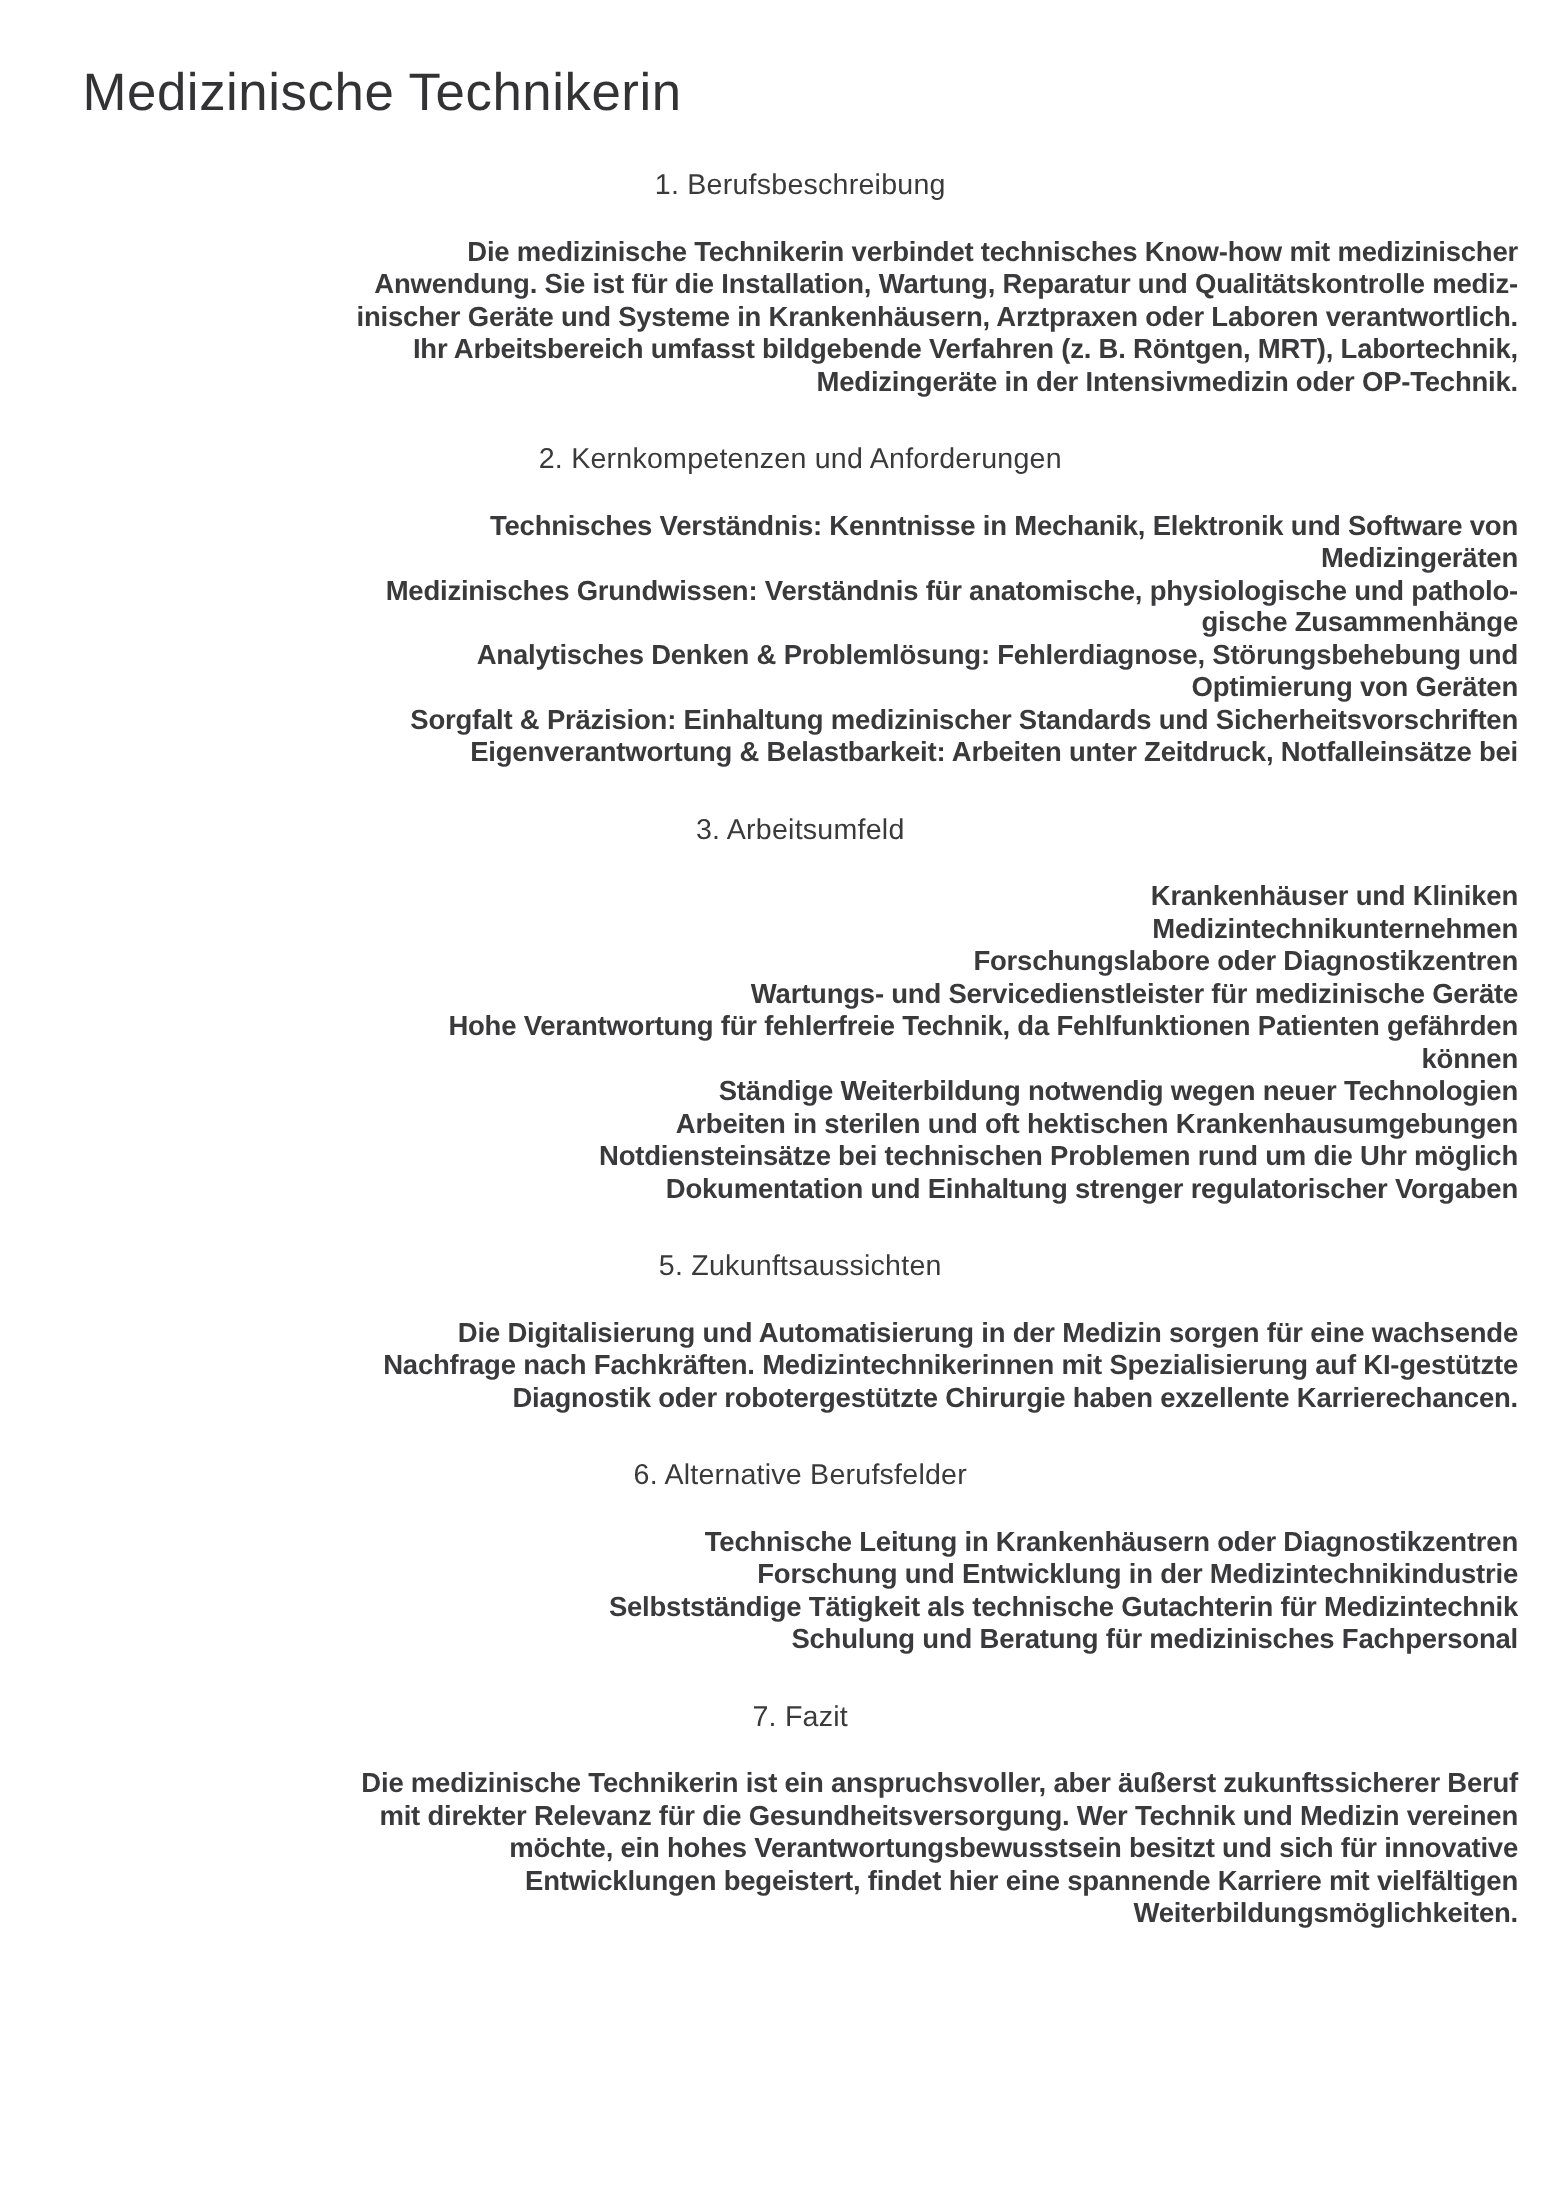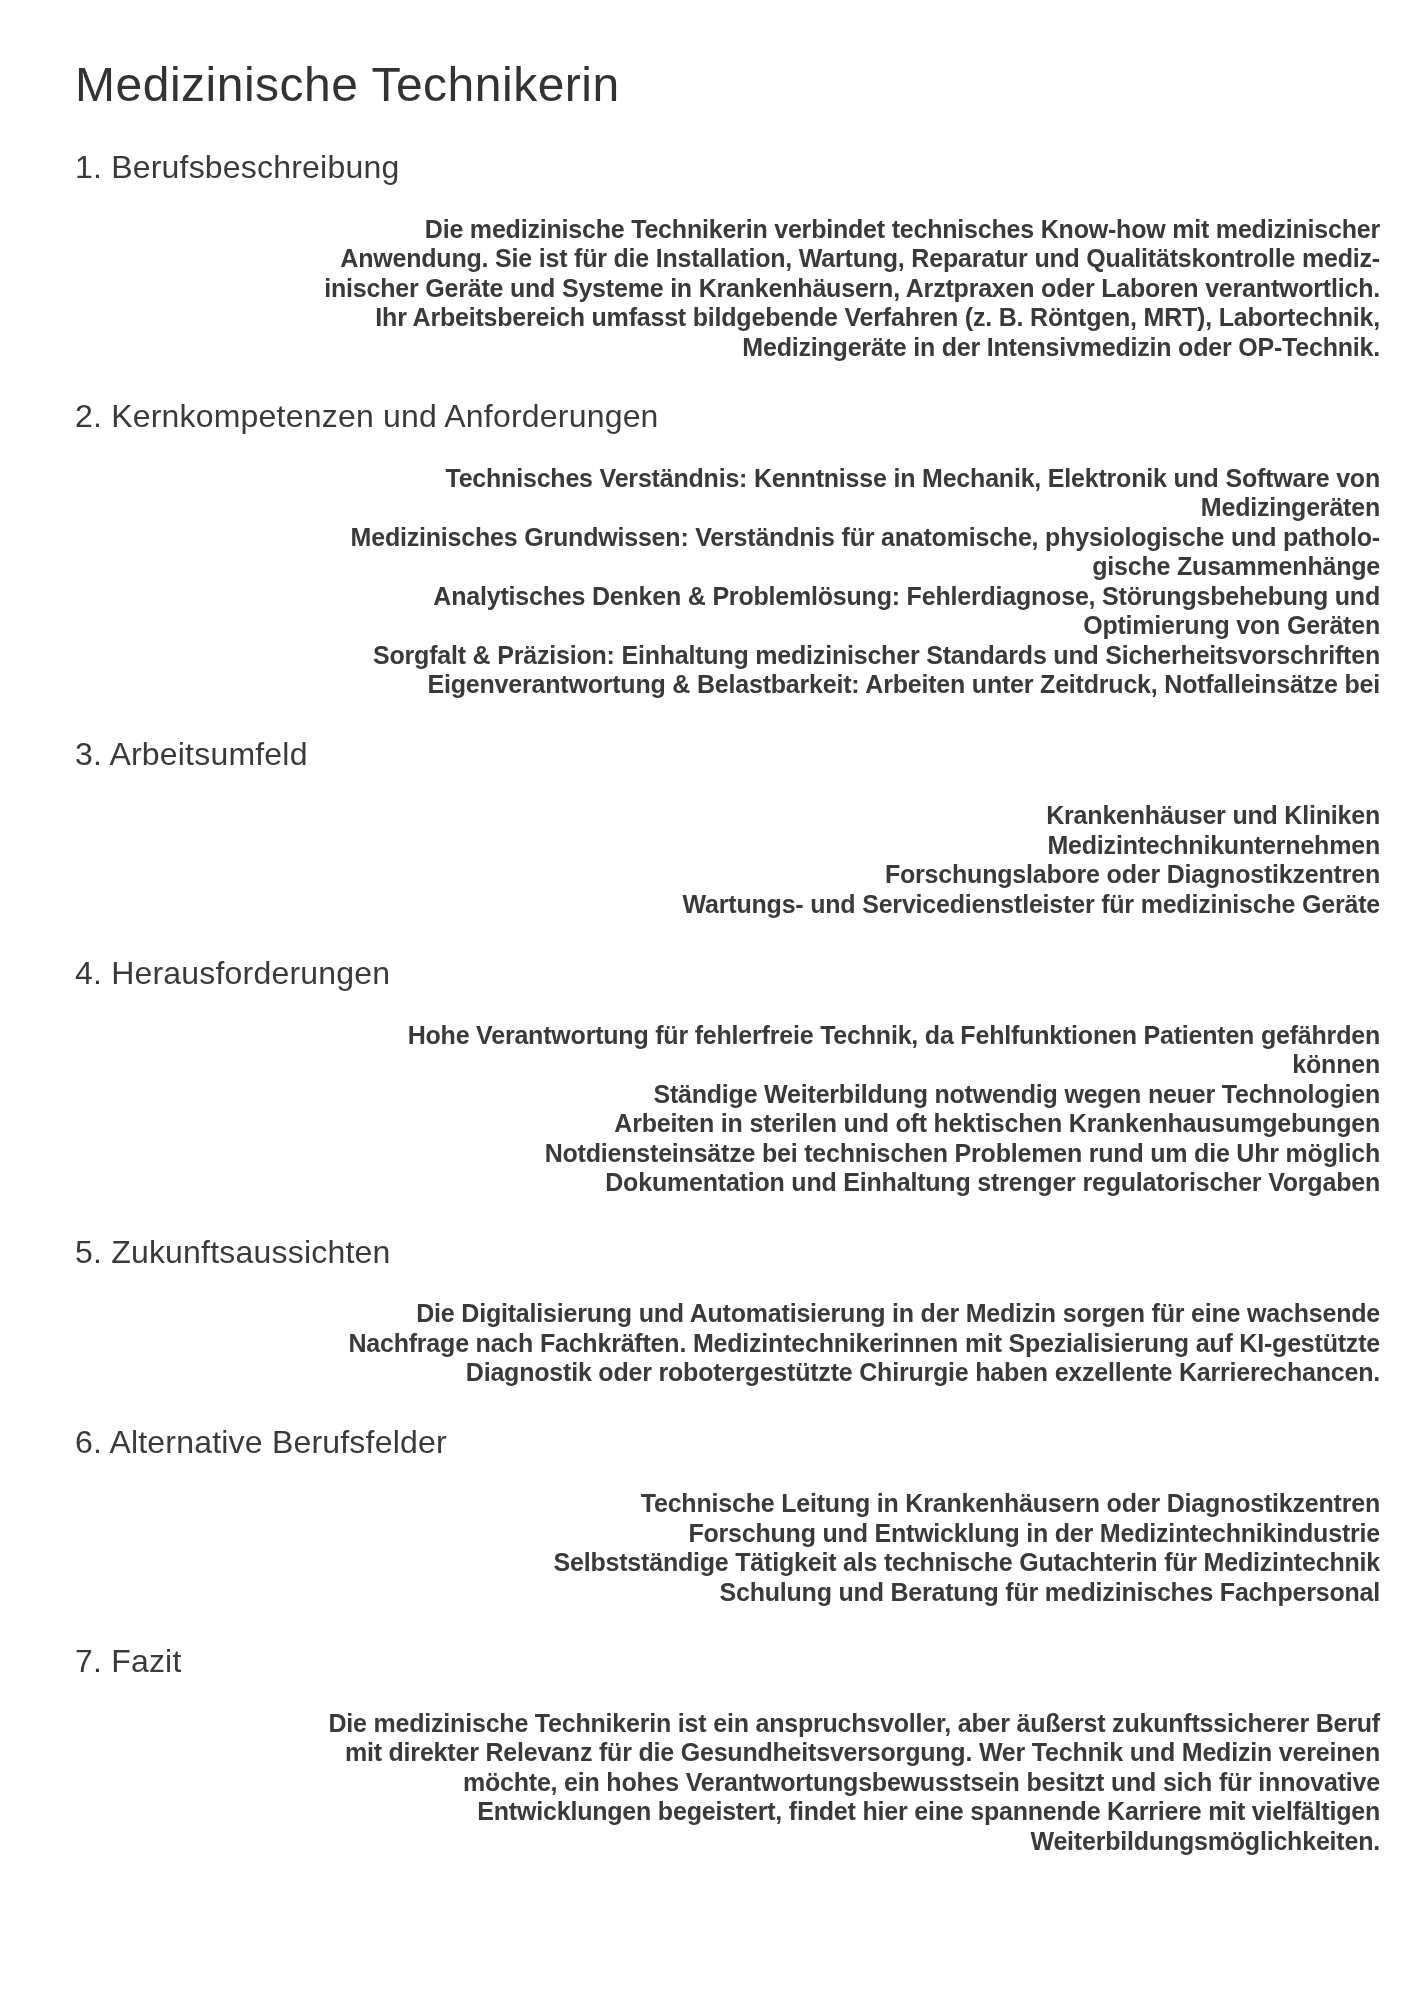--- a/index.html
+++ b/index.html
@@ -24,25 +24,26 @@
     background: var(--bg);
   }
   .title {
     font-size: 48px;
     line-height: 57px;
     font-weight: 500;
     letter-spacing: 0.5px;
     color: var(--fg-title);
   }
   .doc-section .heading {
-    font-size: 32px;
+    font-size: 26px;
     line-height: 29.5px;
     font-weight: 400;
     letter-spacing: 0.2px;
     margin: 40px 0 32px 0;
+    text-align: center;
   }
   .doc-section .line {
     font-size: 25px;
     line-height: 29.5px;
     font-weight: 700;
     letter-spacing: -0.2px;
     white-space: nowrap;
     text-align: right;
   }
 </style>
@@ -78,21 +79,20 @@
       <section class="doc-section">
         <h2 class="heading">3. Arbeitsumfeld</h2>
         <div class="section-body">
           <div class="line">Krankenhäuser und Kliniken</div>
           <div class="line">Medizintechnikunternehmen</div>
           <div class="line">Forschungslabore oder Diagnostikzentren</div>
           <div class="line">Wartungs- und Servicedienstleister für medizinische Geräte</div>
         </div>
       </section>
       <section class="doc-section">
-        <h2 class="heading">4. Herausforderungen</h2>
         <div class="section-body">
           <div class="line">Hohe Verantwortung für fehlerfreie Technik, da Fehlfunktionen Patienten gefährden</div>
           <div class="line">können</div>
           <div class="line">Ständige Weiterbildung notwendig wegen neuer Technologien</div>
           <div class="line">Arbeiten in sterilen und oft hektischen Krankenhausumgebungen</div>
           <div class="line">Notdiensteinsätze bei technischen Problemen rund um die Uhr möglich</div>
           <div class="line">Dokumentation und Einhaltung strenger regulatorischer Vorgaben</div>
         </div>
       </section>
       <section class="doc-section">

